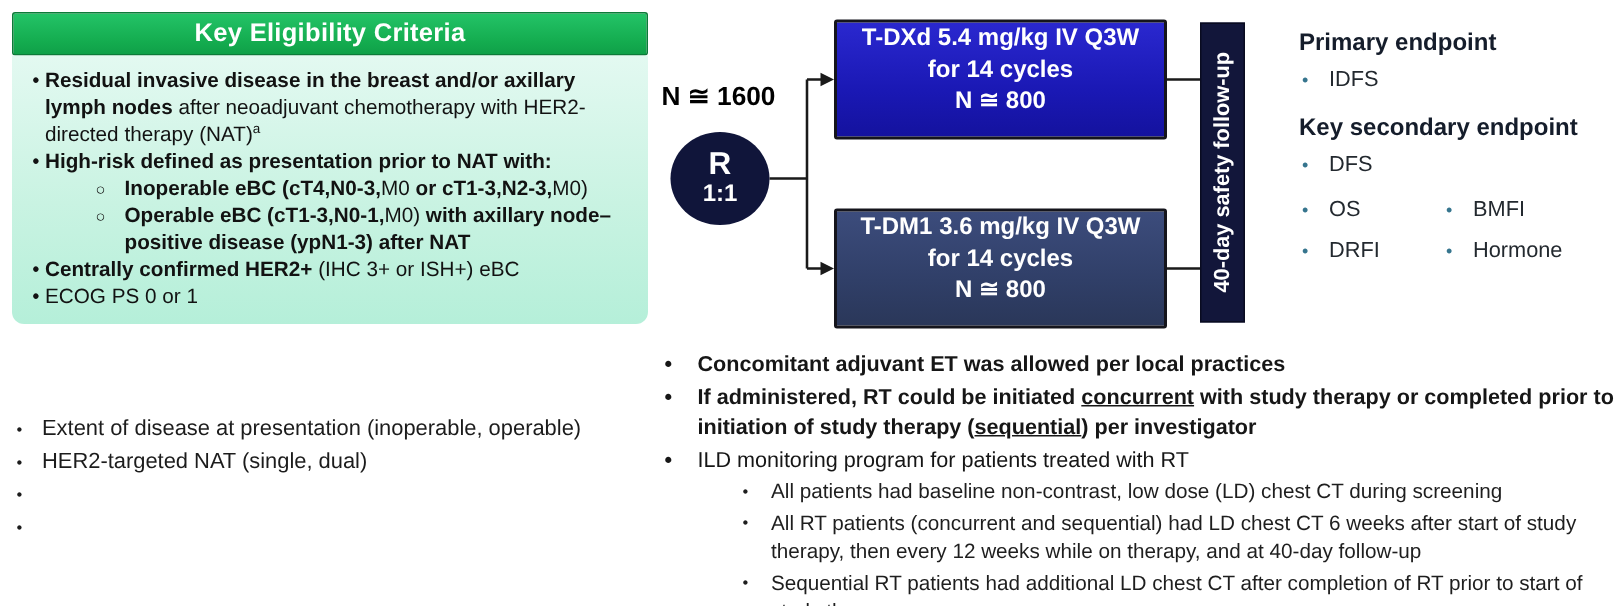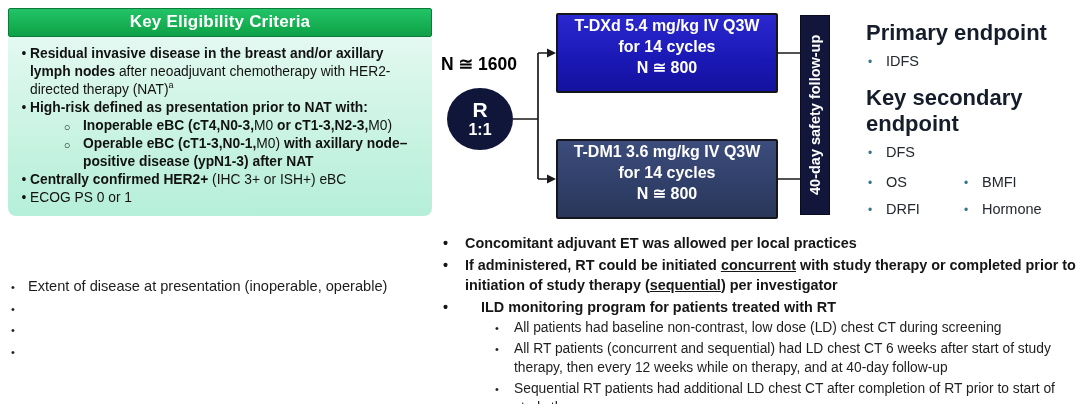--- a/index.html
+++ b/index.html
@@ -64,21 +64,21 @@
   .followup-bar {
     position:absolute; left:800px; top:15px; width:30px; height:200px;
     background:#12163a; border:1.5px solid #090b20; box-sizing:border-box;
     display:flex; align-items:center; justify-content:center;
     writing-mode:vertical-rl; transform:rotate(180deg);
     color:#fff; font-weight:bold; font-size:14.5px; white-space:nowrap;
   }
 
   
   .endpoints { position:absolute; left:866px; top:20px; width:212px; }
-  .ep-title { font-weight:bold; font-size:22px; color:#151d2b; margin-bottom:7px; }
+  .ep-title { font-weight:bold; font-size:16px; color:#151d2b; margin-bottom:7px; }
   .ep-item { display:flex; align-items:baseline; font-size:14.5px; color:#23292f; margin:0 0 4px 2px; }
   .ep-item .marker { flex:0 0 10px; margin-right:8px; color:#36758e; font-size:12px; }
   .ep-gap-a { height:12px; } .ep-gap-b { height:10px; }
   .ep-grid { display:grid; grid-template-columns:96px auto; row-gap:7px; }
 
   
   .notes { position:absolute; left:437px; top:233px; width:648px; color:#161616; }
   .note-row { display:flex; margin-bottom:1px; }
   .note-row.l1 { padding-left:6px; font-size:14.4px; line-height:20.5px; }
   .note-row.l1 .marker { flex:0 0 12px; margin-right:10px; font-weight:bold; }
@@ -121,20 +121,21 @@
     </div>
   </div>
 
   <div class="strat">
     <div class="strat-item">
       <span class="marker">•</span>
       <span class="txt">Extent of disease at presentation (inoperable, operable)</span>
     </div>
     <div class="strat-item">
       <span class="marker">•</span>
+      <span class="txt">HER2-targeted NAT (single, dual)</span>
     </div>
     <div class="strat-item">
       <span class="marker">•</span>
     </div>
     <div class="strat-item">
       <span class="marker">•</span>
     </div>
   </div>
 
   <svg class="connectors" width="1080" height="404">
@@ -199,21 +200,21 @@
     <div class="note-row l1">
       <span class="marker">•</span>
       <span class="txt"><span style="font-weight: 700;">Concomitant adjuvant ET was allowed per local practices</span></span>
     </div>
     <div class="note-row l1">
       <span class="marker">•</span>
       <span class="txt"><span style="font-weight: 700;">If administered, RT could be initiated </span><span style="font-weight: 700; text-decoration: underline;">concurrent</span><span style="font-weight: 700;"> with study therapy or completed prior to initiation of study therapy (</span><span style="font-weight: 700; text-decoration: underline;">sequential</span><span style="font-weight: 700;">) per investigator</span></span>
     </div>
     <div class="note-row l1">
       <span class="marker">•</span>
-      <span class="txt"><span style="font-weight: 700; margin-left: 16px;">ILD monitoring program for patients treated with RT</span></span>
+      <span class="txt"><span style="font-weight: 400;">ILD monitoring program for patients treated with RT</span></span>
     </div>
     <div class="note-row l2">
       <span class="marker">•</span>
       <span class="txt"><span>All patients had baseline non-contrast, low dose (LD) chest CT during screening</span></span>
     </div>
     <div class="note-row l2">
       <span class="marker">•</span>
       <span class="txt"><span>All RT patients (concurrent and sequential) had LD chest CT 6 weeks after start of study therapy, then every 12 weeks while on therapy, and at 40-day follow-up</span></span>
     </div>
     <div class="note-row l2">

